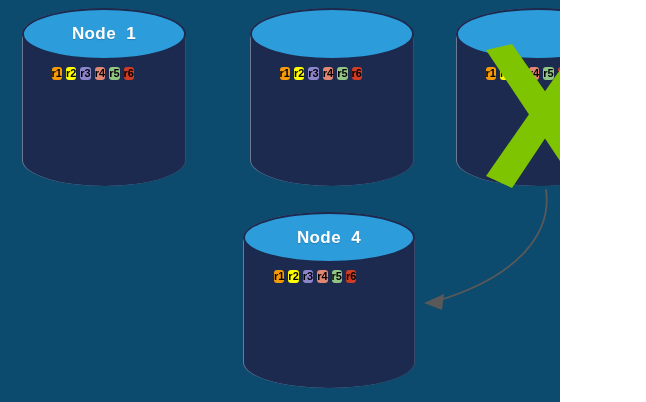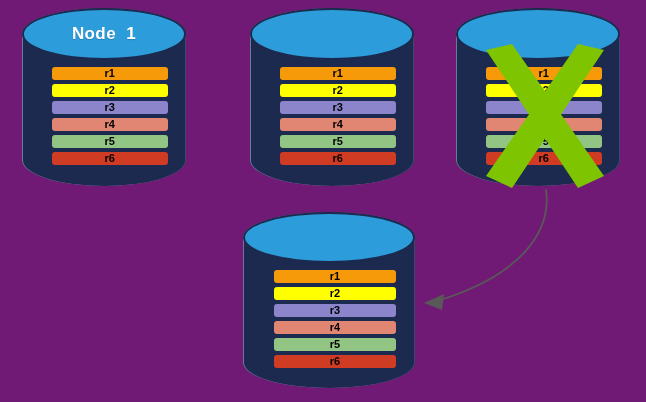--- a/index.html
+++ b/index.html
@@ -6,23 +6,23 @@
   html, body {
     margin: 0;
     padding: 0;
     background: #ffffff;
   }
   body {
     font-family: "Liberation Sans", sans-serif;
   }
   #canvas {
     position: relative;
-    width: 646px;
+    width: 560px;
     height: 402px;
-    background: #701a75;
+    background: #0c4a6e;
     overflow: hidden;
   }
 
   
   .node {
     position: absolute;
   }
   .node-body {
     position: absolute;
     left: 0;
@@ -61,21 +61,21 @@
     white-space: pre;
     text-shadow: 0 1px 1px rgba(0,0,0,0.18);
     pointer-events: none;
   }
   .rows {
     position: absolute;
     left: 18%;
     right: 11%;
     top: 33%;
     display: flex;
-    flex-direction: column;
+    flex-direction: row;
     gap: 4px;
   }
   .row {
     height: 13px;
     border-radius: 3px;
     display: flex;
     align-items: center;
     justify-content: center;
     color: #000000;
     font-weight: bold;
@@ -147,20 +147,21 @@
   <svg class="cross" style="left:486px; top:44px;" width="118" height="144" viewBox="0 0 118 144">
     <g fill="#7fc400">
       <polygon points="0,6 26,0 118,132 92,144"></polygon>
       <polygon points="118,6 92,0 0,132 26,144"></polygon>
     </g>
   </svg>
 
   <div class="node" style="left:243px; top:212px; width:172px; height:176px;">
     <div class="node-body"></div>
     <div class="node-top"></div>
+    <div class="node-title">Node  4</div>
     <div class="rows">
       <div class="row" style="background:#f79a09;">r1</div>
       <div class="row" style="background:#ffff00;">r2</div>
       <div class="row" style="background:#8d85cb;">r3</div>
       <div class="row" style="background:#e08672;">r4</div>
       <div class="row" style="background:#92c583;">r5</div>
       <div class="row" style="background:#cf3c23;">r6</div>
     </div>
   </div>
 

